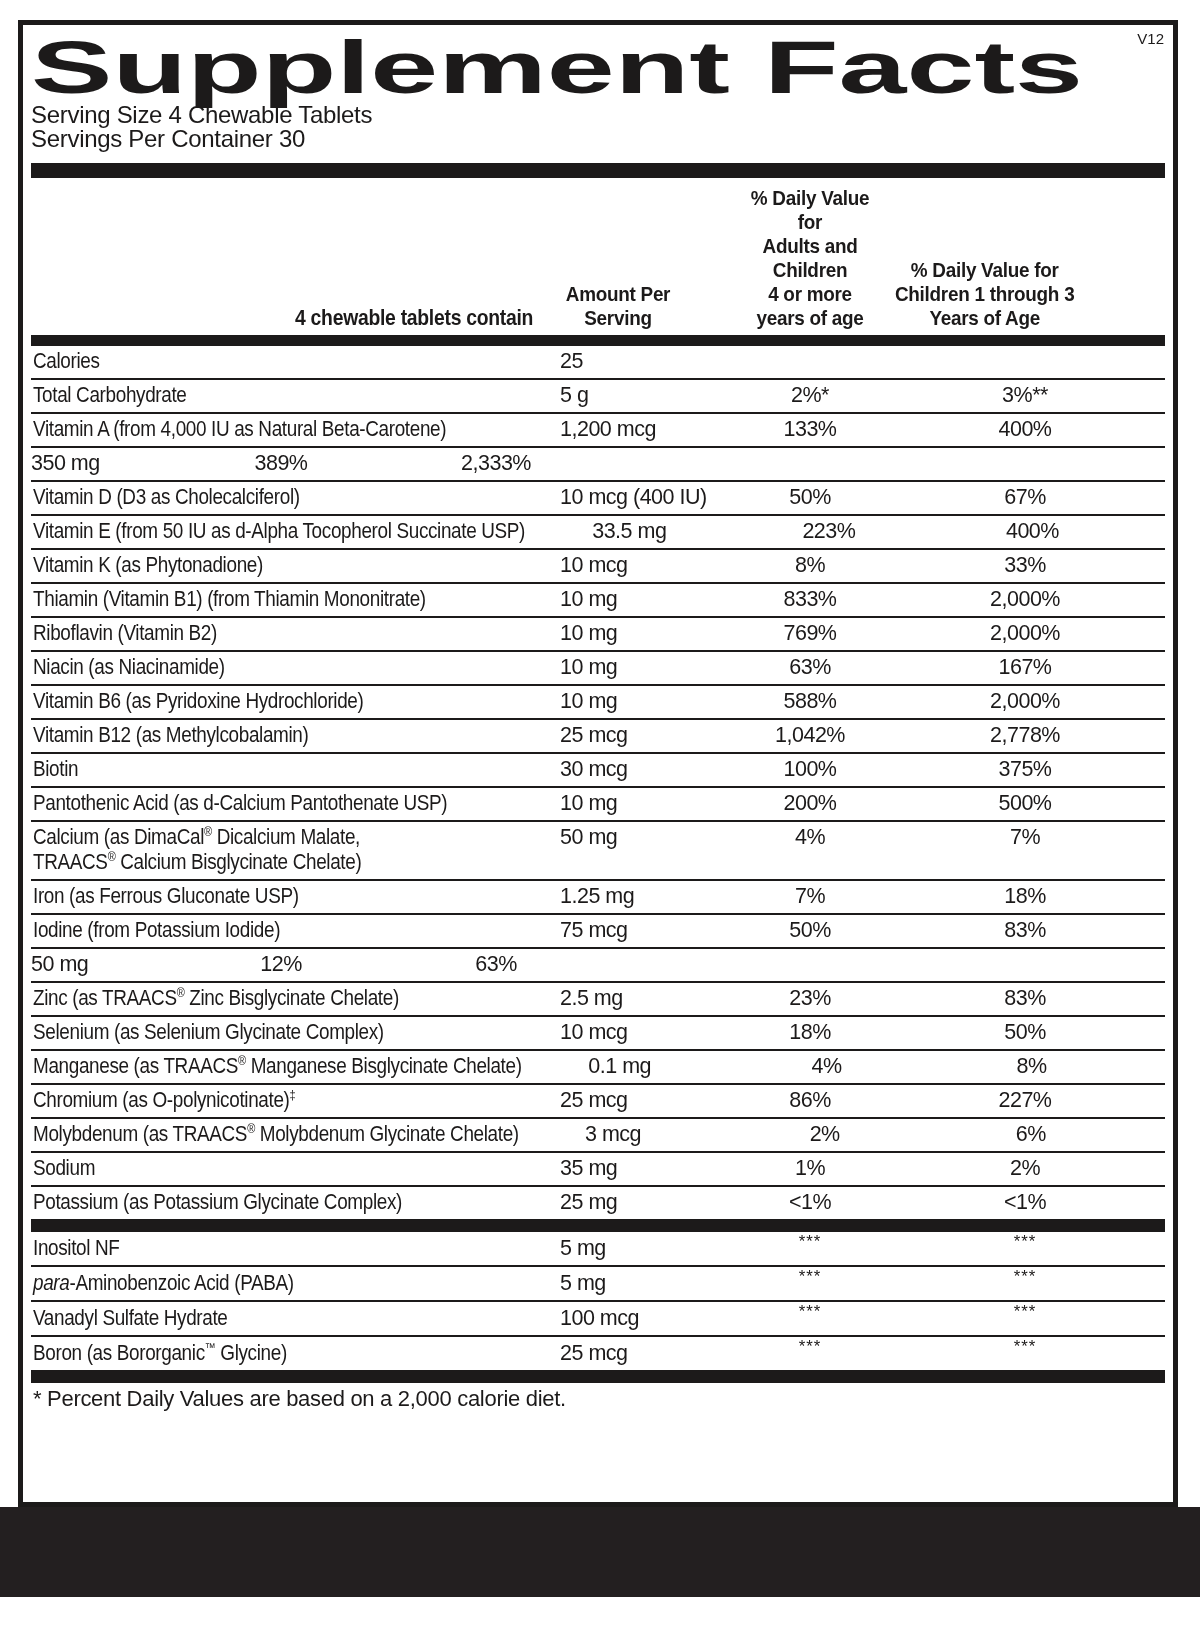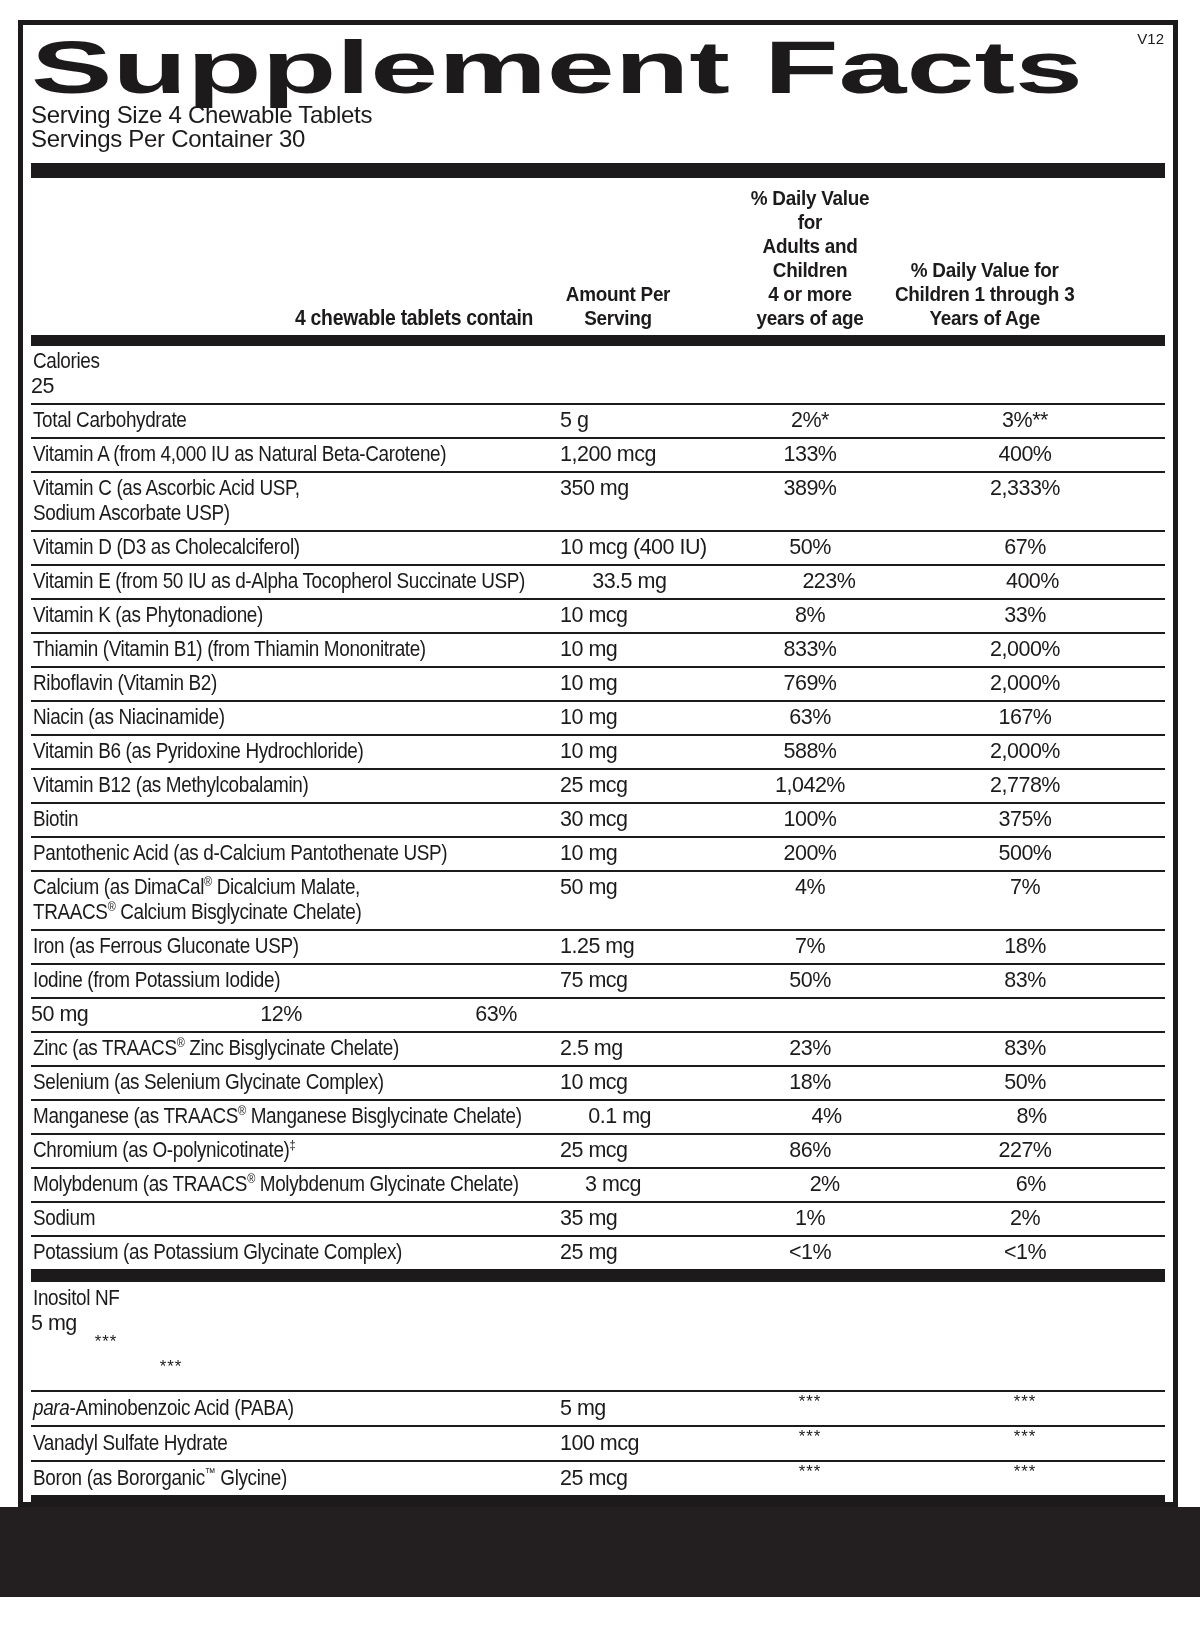--- a/index.html
+++ b/index.html
@@ -27,21 +27,21 @@
   .hcell{font-weight:bold;font-size:21px;line-height:24px;display:flex;justify-content:flex-start;}
   .hcell > span{white-space:pre-line;text-align:center;display:inline-block;
     transform:scaleX(0.9);transform-origin:50% 100%;letter-spacing:-0.3px;}
   .h-name{flex:1;justify-content:flex-end;}
   .h-name > span{text-align:left;transform-origin:0 100%;font-size:21.5px;}
   .h-amt{width:175px;}
   .h-dv1{width:150px;}
   .h-dv2{width:280px;}
   
   .rows .row{display:flex;align-items:flex-start;border-top:2px solid var(--ink);padding:3px 0 4px 0;}
-  .rows .row:first-child{border-top:none;flex-direction:column;}
+  .rows .row:first-child{border-top:none;}
   .rows-other .row{padding:4px 0 4px 0;}
   .cell{font-size:21.5px;line-height:25px;}
   .c-name{flex:1;overflow:visible;padding-left:2px;}
   .c-name .inner{display:inline-block;white-space:nowrap;transform:scaleX(0.88);
     transform-origin:0 0;letter-spacing:-0.4px;}
   .c-amt{width:175px;text-align:left;white-space:nowrap;letter-spacing:-0.5px;}
   .c-dv1{width:150px;text-align:center;white-space:nowrap;letter-spacing:-0.5px;}
   .c-dv2{width:280px;text-align:center;white-space:nowrap;letter-spacing:-0.5px;}
   sup{font-size:58%;line-height:0;vertical-align:super;}
   sup.tri{font-size:78%;letter-spacing:1px;}
@@ -107,21 +107,20 @@
   </div>
 
   <div class="row">
     <div class="cell c-name"><span class="inner">Vitamin A (from 4,000 IU as Natural Beta-Carotene)</span></div>
     <div class="cell c-amt">1,200 mcg</div>
     <div class="cell c-dv1">133%</div>
     <div class="cell c-dv2">400%</div>
   </div>
 
   <div class="row">
-    <div class="cell c-name"><span class="inner">Vitamin C (as Ascorbic Acid USP,<br>Sodium Ascorbate USP)</span></div>
     <div class="cell c-amt">350 mg</div>
     <div class="cell c-dv1">389%</div>
     <div class="cell c-dv2">2,333%</div>
   </div>
 
   <div class="row">
     <div class="cell c-name"><span class="inner">Vitamin D (D3 as Cholecalciferol)</span></div>
     <div class="cell c-amt">10 mcg (400 IU)</div>
     <div class="cell c-dv1">50%</div>
     <div class="cell c-dv2">67%</div>

